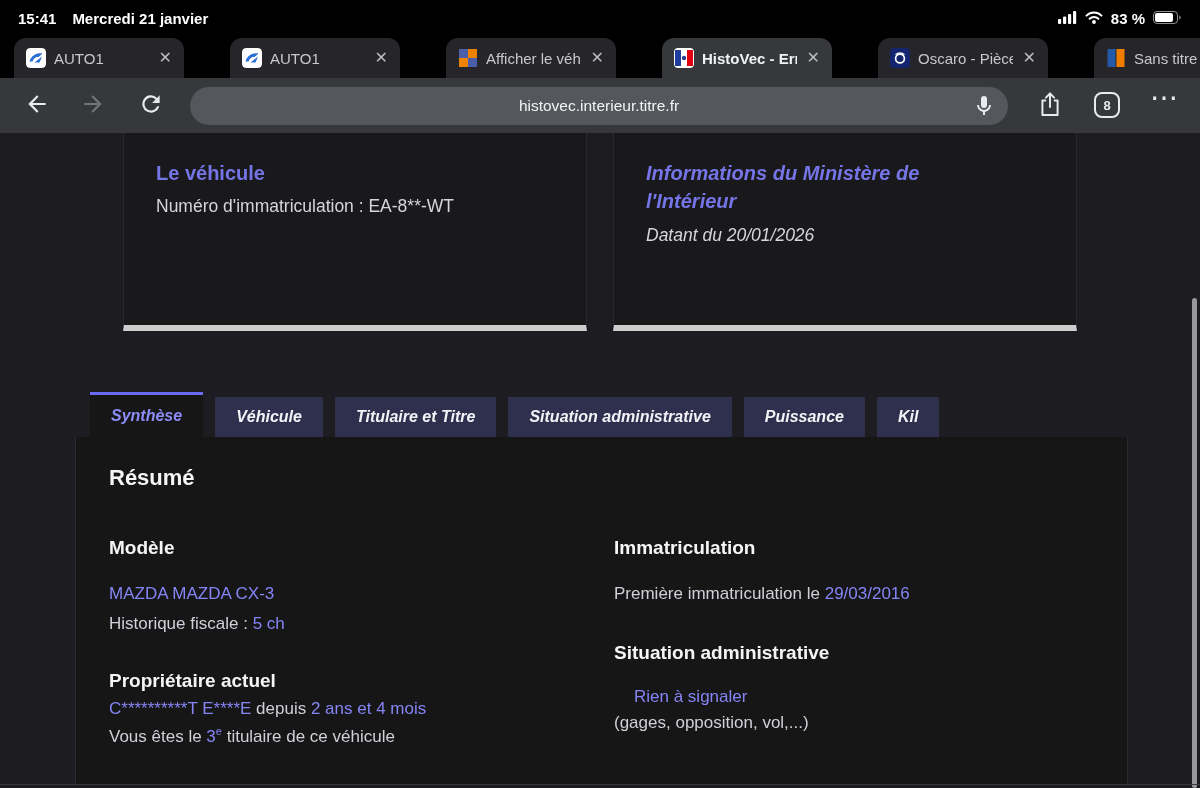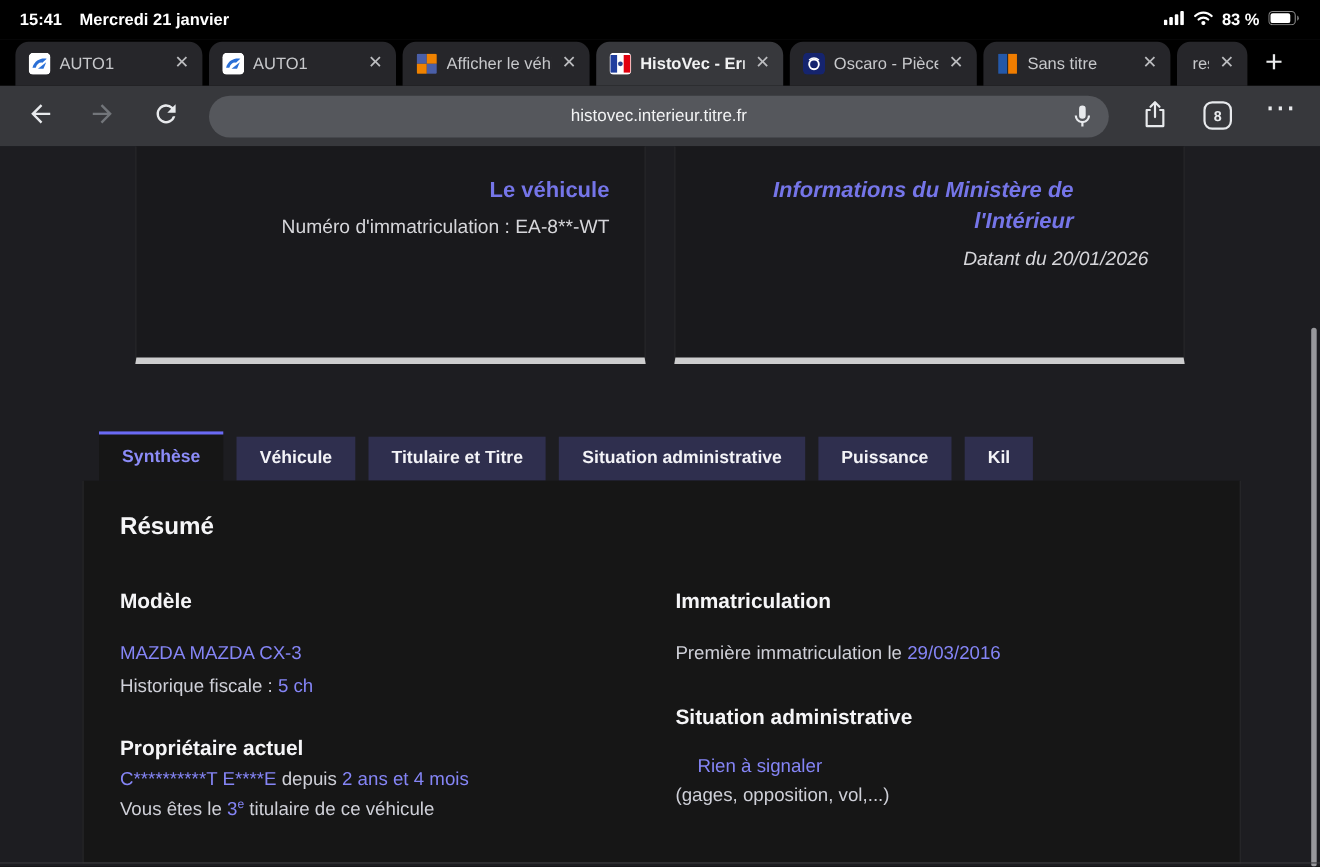--- a/index.html
+++ b/index.html
@@ -10,21 +10,21 @@
   
   .status-bar { position:absolute; top:0; left:0; right:0; height:36px; background:#000;
     display:flex; justify-content:space-between; align-items:center; padding:0 18px; color:#fff; }
   .sb-left { display:flex; gap:16px; align-items:center; font-size:15px; }
   .sb-time { font-weight:700; }
   .sb-date { font-weight:600; }
   .sb-right { display:flex; gap:8px; align-items:center; font-size:15px; font-weight:600; }
 
   
   .tab-strip { position:absolute; top:36px; left:0; right:0; height:42px; background:#000;
-    display:flex; align-items:flex-end; padding-left:14px; }
+    display:flex; align-items:flex-end; padding-left:14px;gap:40px; }
   .btab { height:40px; width:170px; margin-right:6px; background:#26262a; border-radius:12px 12px 0 0;
     display:flex; align-items:center; padding:0 10px 0 12px; gap:8px; flex:0 0 auto; overflow:hidden; }
   .btab.active { background:#37383c; }
   .btab-title { flex:1; font-size:15px; color:#c7c8cb; white-space:nowrap; overflow:hidden; }
   .btab.active .btab-title { color:#f1f2f3; font-weight:600; }
   .btab-close { color:#bcbdc0; font-size:16px; line-height:1; padding:2px; }
   .btab.partial { width:64px; border-radius:12px 12px 0 0; padding-left:14px; }
   .favicon { width:20px; height:20px; flex:0 0 auto; border-radius:4px; overflow:hidden; display:block; }
   .newtab-btn { color:#e9eaeb; font-size:28px; font-weight:300; margin:0 0 8px 10px; line-height:1; }
 
@@ -38,28 +38,28 @@
   .tab-count-badge { position:absolute; left:1094px; top:14px; width:26px; height:26px;
     border:2px solid #e8eaed; border-radius:8px; color:#e8eaed; font-size:13px; font-weight:700;
     display:flex; align-items:center; justify-content:center; }
   .more-btn { position:absolute; left:1150px; top:3px; color:#e8eaed; font-size:28px; letter-spacing:1px; }
 
   
   .content { position:absolute; top:133px; left:0; right:0; bottom:0; background:#1d1d21; overflow:hidden; }
 
   .card { position:absolute; top:0; height:198px; width:464px; background:#19191c;
     border-left:1px solid rgba(255,255,255,.07); border-right:1px solid rgba(255,255,255,.07);
-    border-bottom:6px solid #cdcdce; padding:26px 32px 0;text-align:right; }
+    border-bottom:6px solid #cdcdce; padding:26px 32px 0; }
   .card-1 { left:123px; } .card-2 { left:613px;font-style:italic; }
   .card-title { color:#7575e8; font-size:20px; font-weight:700; line-height:1.42; margin-bottom:9px; }
   .card-2 .card-title { max-width:330px; }
   .card-body { color:#d6d6da; font-size:17.5px; }
 
   .site-tabs { position:absolute; left:90px; top:259px; width:1038px; height:45px;
-    display:flex; align-items:flex-end; gap:12px; overflow:hidden; }
+    display:flex; align-items:flex-end; gap:12px; overflow:hidden;font-style:italic; }
   .stab { height:40px; background:#2f2f4e; color:#f3f3f7; font-weight:700; font-size:16px;
     padding:0 21px; display:flex; align-items:center; white-space:nowrap; flex:0 0 auto; }
   .stab.active { height:45px; background:#161616; border-top:3px solid #6a6af4; color:#8c8cf8; }
 
   .panel { position:absolute; left:75px; top:304px; width:1053px; height:348px; background:#161616;
     border:1px solid #2a2a2d; border-top:none; }
   .p-abs { position:absolute; white-space:nowrap; }
   .h-resume { font-size:22px; font-weight:700; color:#f5f5f7; }
   .h-sec { font-size:19px; font-weight:700; color:#f5f5f7; }
   .p-text { font-size:17px; color:#cfd0d8; }

